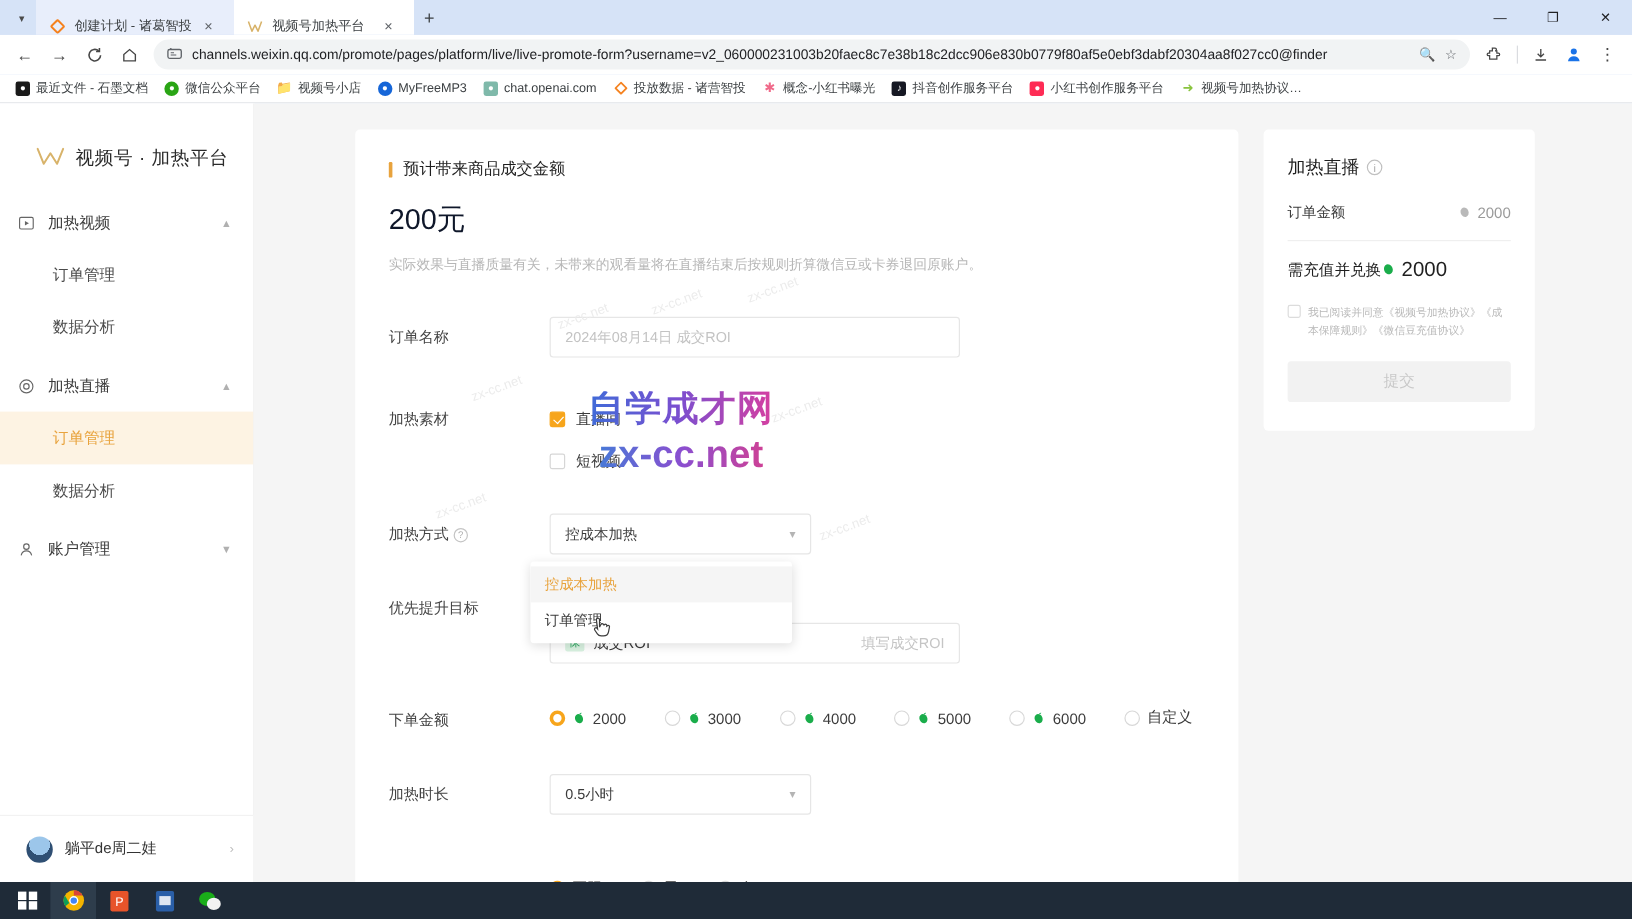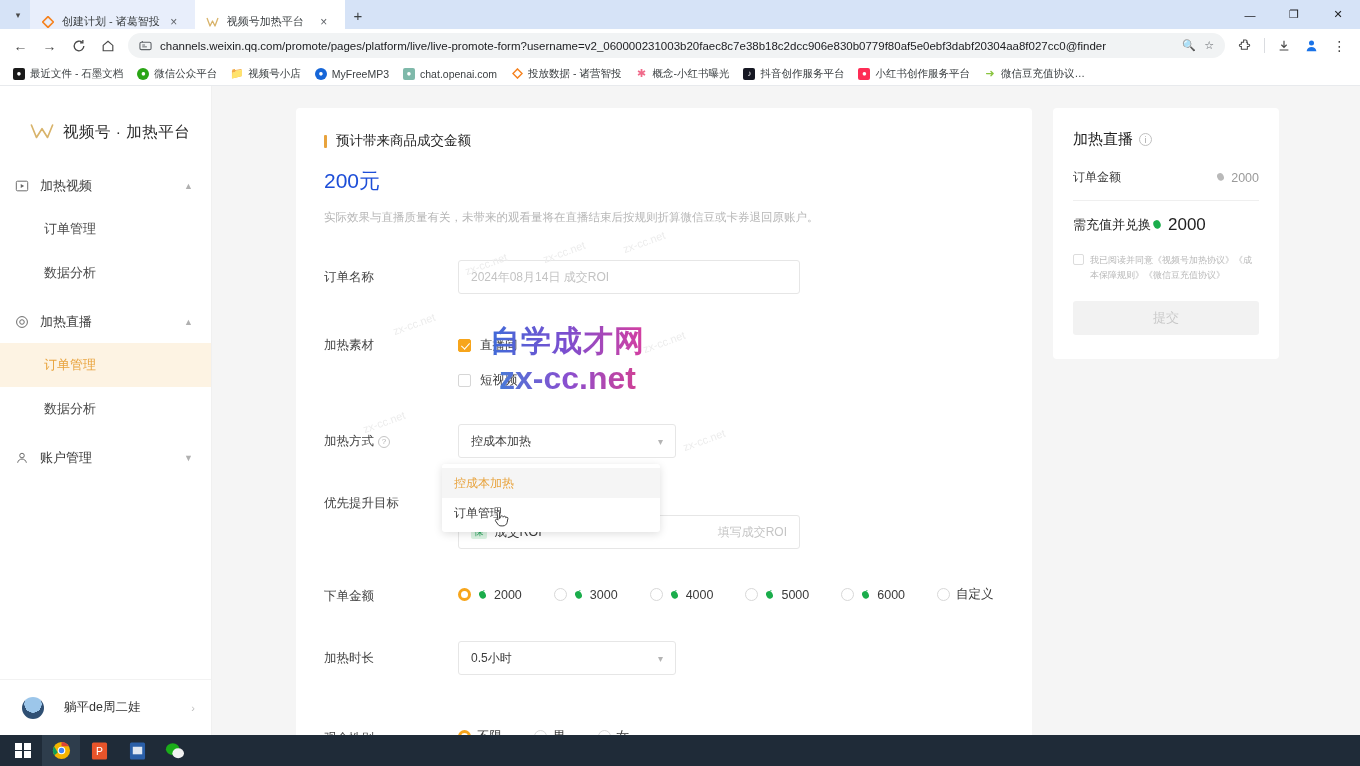--- a/index.html
+++ b/index.html
@@ -91,41 +91,41 @@
   .nav-parent .nlabel { flex: 1 1 auto; }
   .nav-parent .chev { font-size: 9px; color: #b0b0b0; }
   .nav-child {
     height: 44px; display: flex; align-items: center; padding-left: 44px;
     font-size: 13px; color: #4a4a4a;
   }
   .nav-child.active { background: #fdf3e3; color: #e8a33d; }
 
   .userbar {
     position: absolute; left: 0; bottom: 0; width: 100%; height: 56px;
-    display: flex; align-items: center; gap: 20px; padding: 0 16px 0 22px;
+    display: flex; align-items: center; gap: 10px; padding: 0 16px 0 22px;
     border-top: 1px solid #f2f2f2; background: #fff;
   }
   .userbar .avatar {
     width: 22px; height: 22px; border-radius: 50%;
     background: radial-gradient(circle at 50% 32%, #9cc6ea 0 46%, #2f4f73 47% 100%);
     flex: 0 0 22px;
   }
   .userbar .uname { flex: 1 1 auto; font-size: 12.5px; color: #333; }
   .userbar .uchev { font-size: 11px; color: #bdbdbd; }
 
   
   .main { flex: 1 1 auto; position: relative; padding: 22px 0 0 84px; overflow: hidden; }
   .card {
     width: 736px; background: #fff; border-radius: 4px; padding: 24px 36px 30px 28px;
     min-height: 640px; position: relative;
   }
 
   .sec-title { display: flex; align-items: center; gap: 9px; font-size: 13.5px; color: #1f1f1f; }
   .sec-title .bar { width: 3px; height: 13px; background: #e8a33d; border-radius: 1px; }
-  .bigamount { font-size: 21px; color: #1d4ed8; margin: 17px 0 0 0; font-weight: normal; }
+  .bigamount { font-size: 24px; color: #0f172a; margin: 17px 0 0 0; font-weight: normal; }
   .hinttext { font-size: 11.5px; color: #b6b6b6; margin-top: 14px; line-height: 1.5; }
 
   .frow { display: flex; align-items: flex-start; margin-top: 34px; position: relative; }
   .flabel {
     width: 118px; flex: 0 0 118px; font-size: 12.5px; color: #444;
     padding-top: 9px; display: flex; align-items: center; gap: 4px;
   }
   .qmark { width: 12px; height: 12px; border-radius: 50%; border: 1px solid #c4c4c4;
            color: #b0b0b0; font-size: 8px; display: inline-flex; align-items: center;
            justify-content: center; line-height: 1; }
@@ -351,21 +351,21 @@
     <div class="bm">
         <span class="bmicon" style="background:#161823">♪</span>
         <span>抖音创作服务平台</span>
       </div>
     <div class="bm">
         <span class="bmicon" style="background:#fe2c55">●</span>
         <span>小红书创作服务平台</span>
       </div>
     <div class="bm">
         <span class="bmicon" style="background:transparent;color:#8ac43f;font-size:11px">➜</span>
-        <span>微信豆充值协议…</span>
+        <span>视频号加热协议…</span>
       </div>
   </div>
 
   <div class="page">
 
     <div class="sidebar">
       <div class="brand">
         <span class="logo">
           <svg width="24" height="17" viewBox="0 0 26 18">
               <path d="M1.5 2 L7 15.5 L13 6 L19 15.5 L24.5 2" fill="none" stroke="#d8b36a" stroke-width="1.8" stroke-linejoin="round" stroke-linecap="round"></path>

